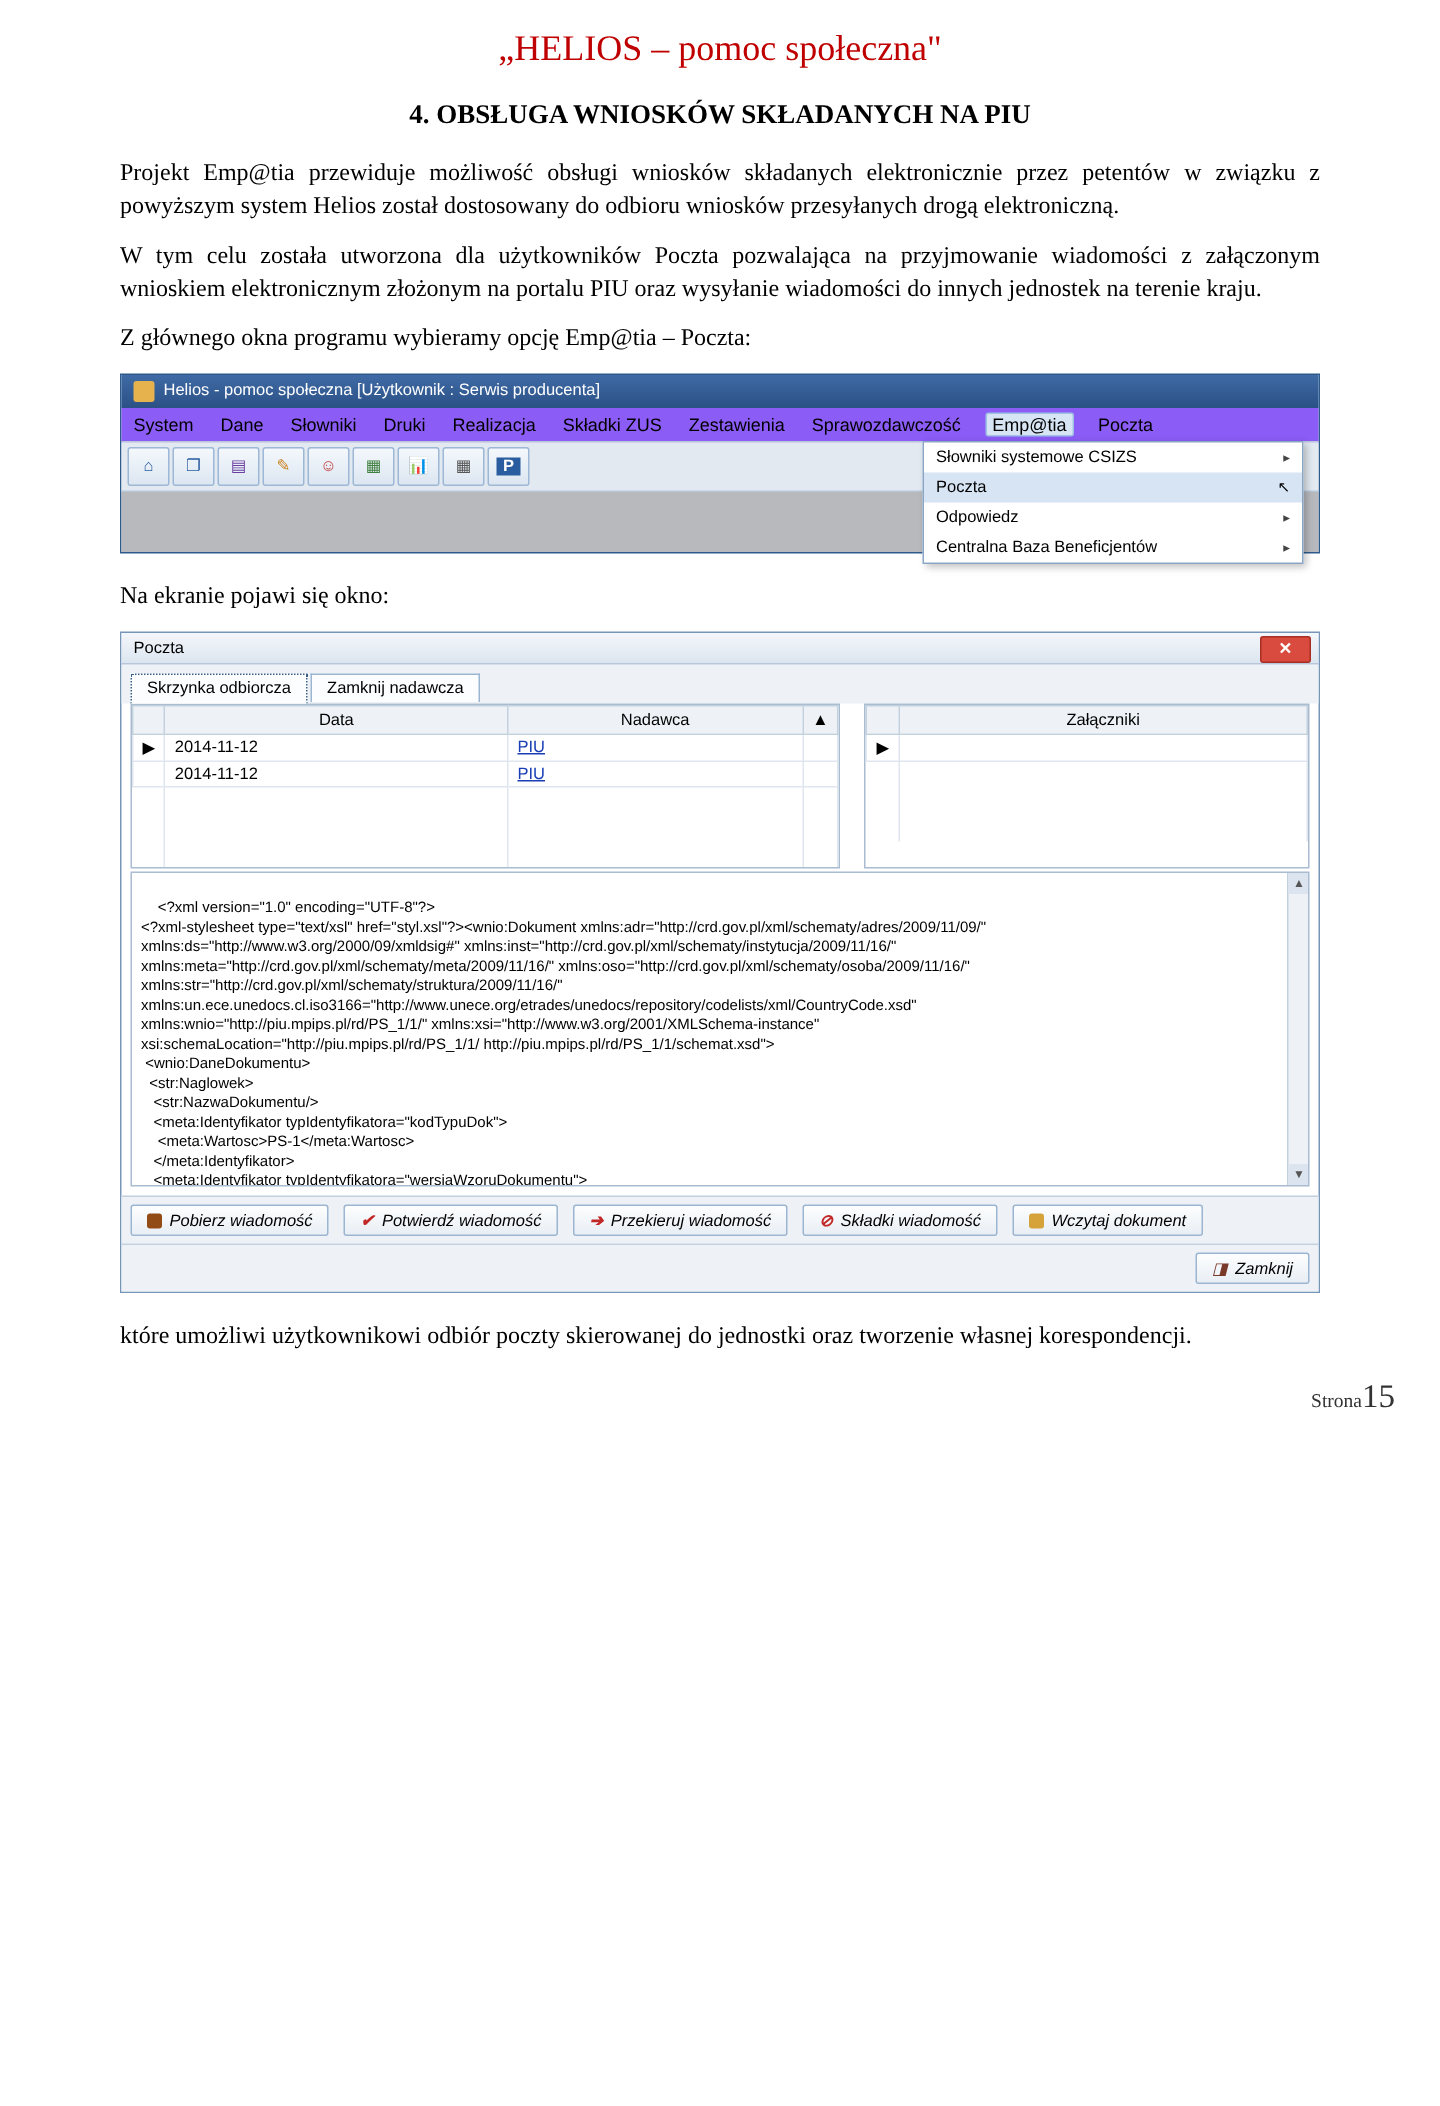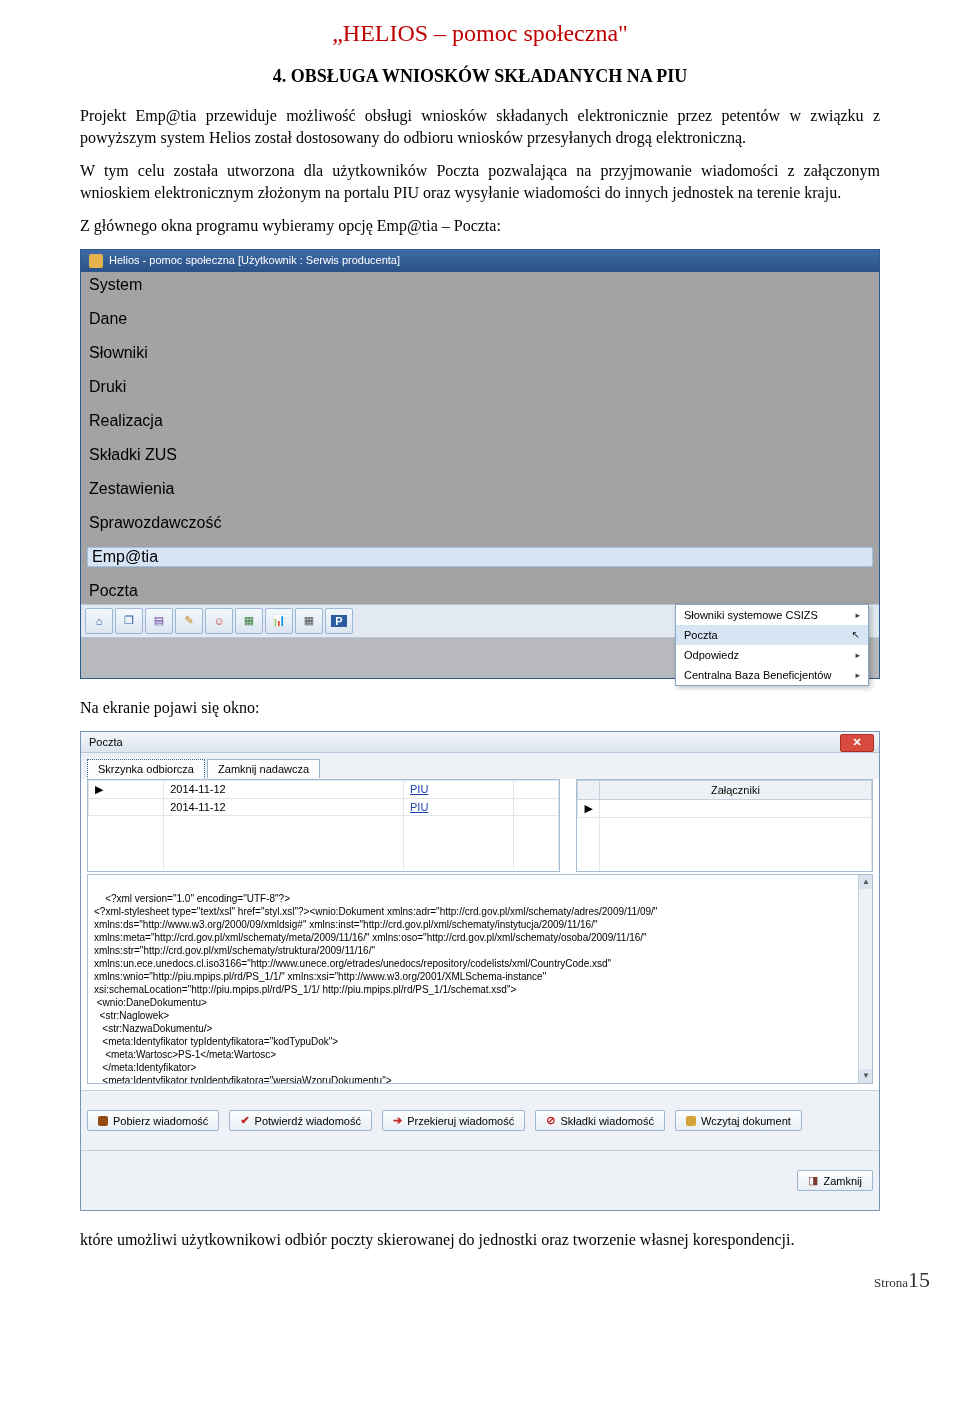--- a/index.html
+++ b/index.html
@@ -51,27 +51,26 @@
     align-items: flex-start;
     gap: 6px;
   }
   .titlebar .icon {
     width: 14px; height: 14px;
     background: #e6b24d;
     border-radius: 2px;
     display: inline-block;
   }
   .menubar {
-    background: #a3a3a3;
+    background: #8b5cf6;
     border-bottom: 1px solid #b7c6d9;
     padding: 3px 6px;
     display: flex;
     gap: 14px;
-    font-size: 16px;
-    flex-direction: column;
+    font-size: 12px;
   }
   .menubar .menuitem {
     padding: 1px 2px;
     cursor: default;
   }
   .menubar .menuitem.active {
     background: #d6e4f4;
     border: 1px solid #9fc1e3;
     border-radius: 2px;
     padding: 0 4px;
@@ -97,21 +96,21 @@
     height: 40px;
     position: relative;
   }
   .dropdown {
     position: absolute;
     right: 10px;
     top: -34px;
     background: #fff;
     border: 1px solid #8aa6c5;
     box-shadow: 2px 2px 5px rgba(0,0,0,.25);
-    width: 194px;
+    width: 254px;
     font-size: 11px;
   }
   .dropdown .drow {
     padding: 4px 8px;
     display: flex;
     justify-content: space-between;
     align-items: center;
   }
   .dropdown .drow:hover, .dropdown .drow.hl {
     background: #d6e4f4;
@@ -213,23 +212,24 @@
     background:#eef2f7; border-left:1px solid #c3d1df;
   }
   .xmlbox .sbar .up, .xmlbox .sbar .down {
     position:absolute; left:0; width:14px; height:14px;
     background:#dce5ef; text-align:center; font-size:8px; line-height:14px; color:#555;
   }
   .xmlbox .sbar .up{top:0} .xmlbox .sbar .down{bottom:0}
   .btnbar {
     background: #eef2f7;
     border-top: 1px solid #c3d1df;
-    padding: 19px 6px;
+    padding: 5px 6px;
     display: flex;
     gap: 10px;
+    font-style: italic;
   }
   .btnbar.right { justify-content: flex-end; }
   .wbtn {
     border: 1px solid #9cb6d2;
     background: linear-gradient(#fdfefe,#e8eef5);
     padding: 3px 10px;
     font-size: 11px;
     display: inline-flex;
     align-items: center;
     gap: 5px;
@@ -332,20 +332,26 @@
       </div>
   </div>
   <div class="tabs">
     <div class="tab active">Skrzynka odbiorcza</div>
     <div class="tab">Zamknij nadawcza</div>
   </div>
   <div style="display:flex; gap:4px; padding:0 0;">
     <div class="grid" style="flex:1.6">
       <table>
         <tbody>
+            <tr>
+          <th style="width:14px"></th>
+          <th>Data</th>
+          <th>Nadawca</th>
+          <th style="width:14px">▲</th>
+        </tr>
         <tr>
           <td>▶</td>
           <td>2014-11-12</td>
           <td class="link">PIU</td>
           <td></td>
         </tr>
         <tr>
           <td></td>
           <td>2014-11-12</td>
           <td class="link">PIU</td>

